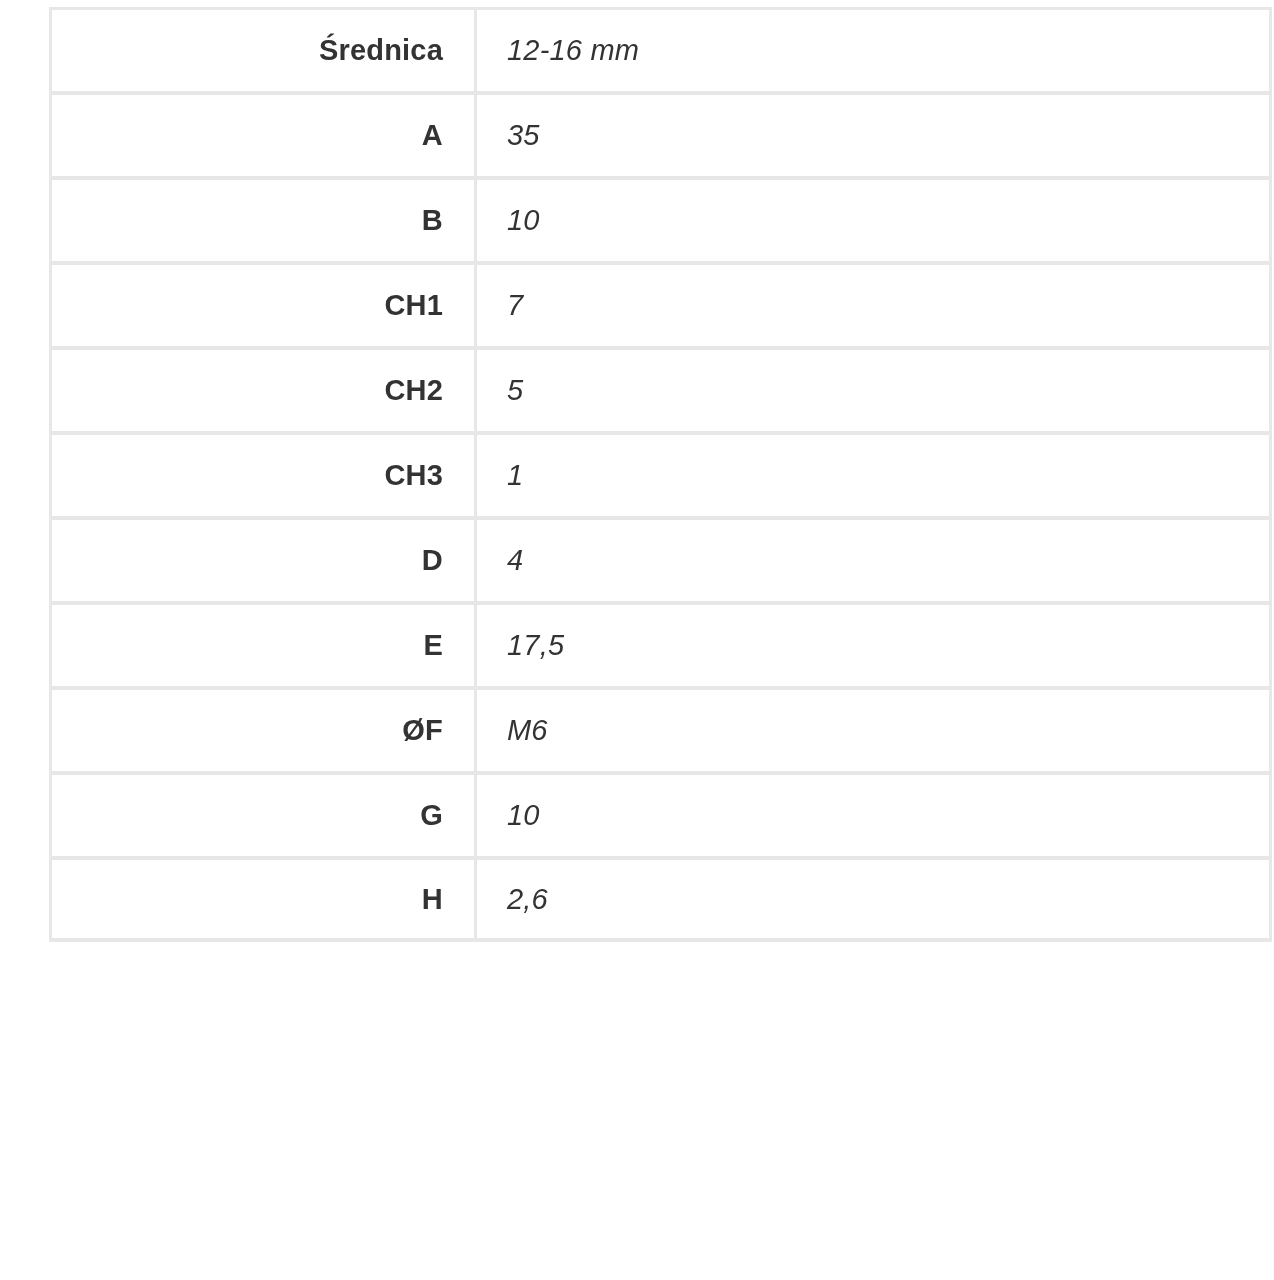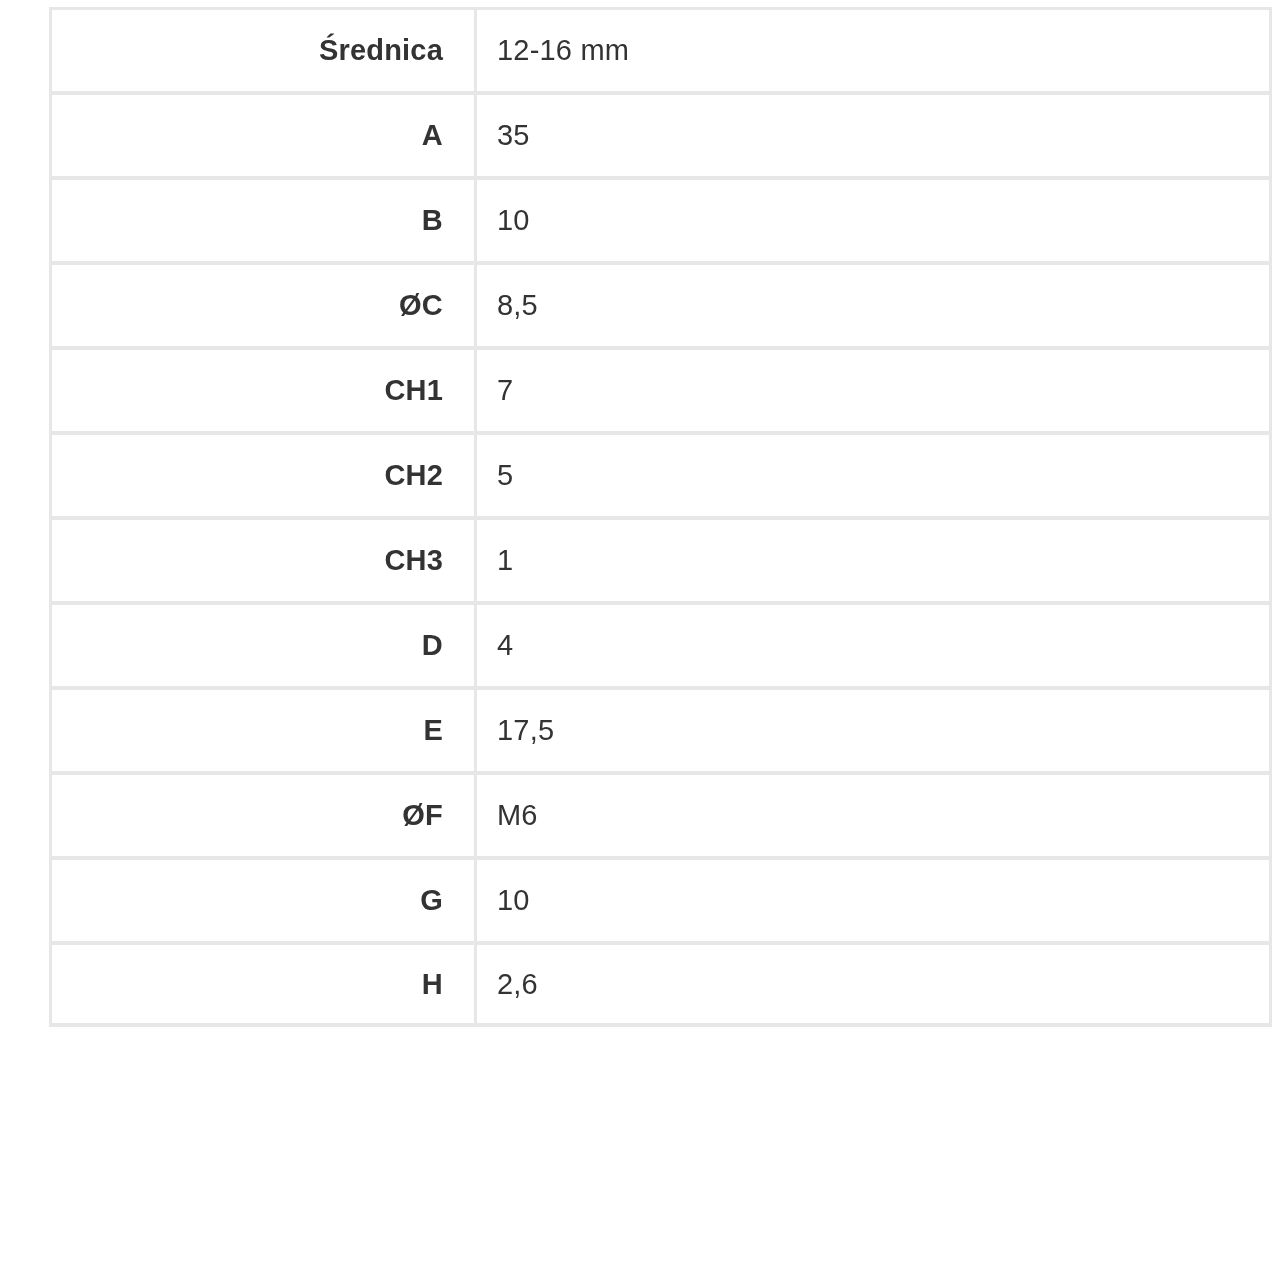--- a/index.html
+++ b/index.html
@@ -59,25 +59,26 @@
     padding: 0 31px 0 12px;
     font-size: 29px;
     font-weight: bold;
     color: #333333;
     letter-spacing: 0.2px;
   }
 
   td.spec-value {
     border-right: 3px solid #e7e7e7;
     text-align: left;
-    padding: 0 12px 0 20px;
+    padding: 0 12px 0 30px;
     font-size: 29px;
     font-weight: normal;
     color: #333333;
     letter-spacing: 0.2px;
+    font-style: italic;
   }
 
   
   table.spec-table tr.spec-row:last-child > td {
     border-bottom: 4px solid #e7e7e7;
   }
 </style>
 </head>
 <body>
 
@@ -89,24 +90,20 @@
             <td class="spec-label">Średnica</td>
             <td class="spec-value">12-16  mm</td>
           </tr>
           <tr class="spec-row">
             <td class="spec-label">A</td>
             <td class="spec-value">35</td>
           </tr>
           <tr class="spec-row">
             <td class="spec-label">B</td>
             <td class="spec-value">10</td>
-          </tr>
-          <tr class="spec-row">
-            <td class="spec-label">ØC</td>
-            <td class="spec-value">8,5</td>
           </tr>
           <tr class="spec-row">
             <td class="spec-label">CH1</td>
             <td class="spec-value">7</td>
           </tr>
           <tr class="spec-row">
             <td class="spec-label">CH2</td>
             <td class="spec-value">5</td>
           </tr>
           <tr class="spec-row">

